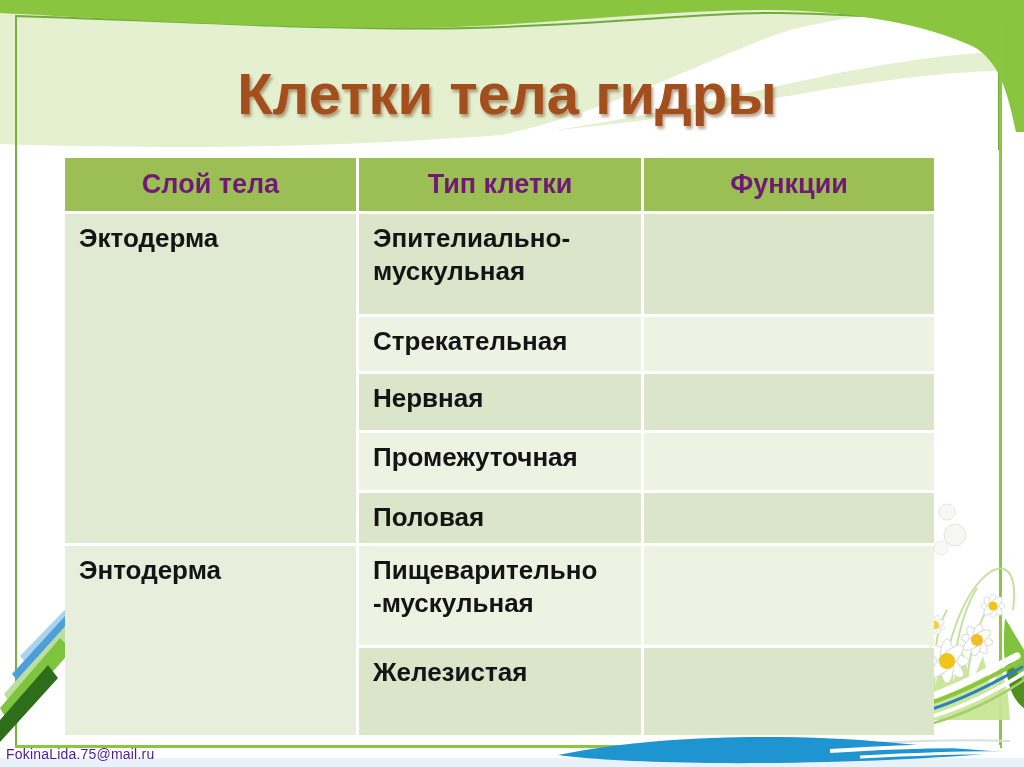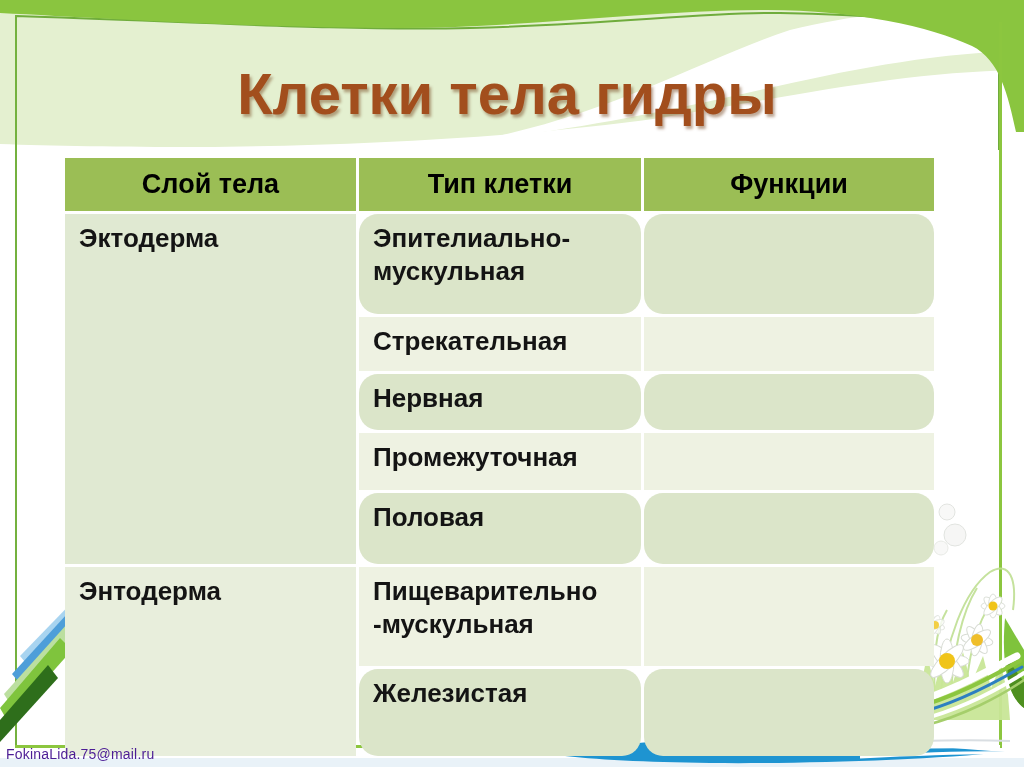--- a/index.html
+++ b/index.html
@@ -24,26 +24,26 @@
     position:absolute;left:62px;top:155px;z-index:6;
     border-collapse:separate;border-spacing:3px;background:transparent;
     table-layout:fixed;width:875px;
   }
   .cells-table td,.cells-table th{
     padding:8px 14px;vertical-align:top;text-align:left;
     font-size:26px;font-weight:bold;color:#141414;line-height:1.25;
     overflow:hidden;
   }
   .cells-table th{
-    background:#9BBE55;color:#000000;text-align:center;vertical-align:middle;
+    background:#9BBE55;color:#701a75;text-align:center;vertical-align:middle;
     font-size:27px;padding:4px 6px;
   }
   .h53{height:53px;} .h100{height:100px;} .h54{height:54px;} .h56{height:56px;}
-  .h57{height:57px;border-radius:7px;} .h58{height:71px;} .h99{height:99px;} .h87{height:87px;padding-left:24px;}
-  .band-dark{background:#DBE5C9;border-radius:19px;}
+  .h57{height:57px;border-radius:7px;} .h58{height:50px;} .h99{height:99px;} .h87{height:87px;padding-left:24px;}
+  .band-dark{background:#DBE5C9;}
   .band-light{background:#EEF2E2;}
   .cell-ecto{background:#E0E9D2;}
   .cell-ento{background:#E8EEDC;}
   .preline{white-space:pre-line;}
   
   .footer-svg{position:absolute;left:0;top:727px;z-index:4;}
   .corner-svg{position:absolute;left:0;top:590px;z-index:3;}
   .side-svg{position:absolute;left:905px;top:460px;z-index:3;}
   .watermark{
     position:absolute;left:6px;top:746px;z-index:7;

